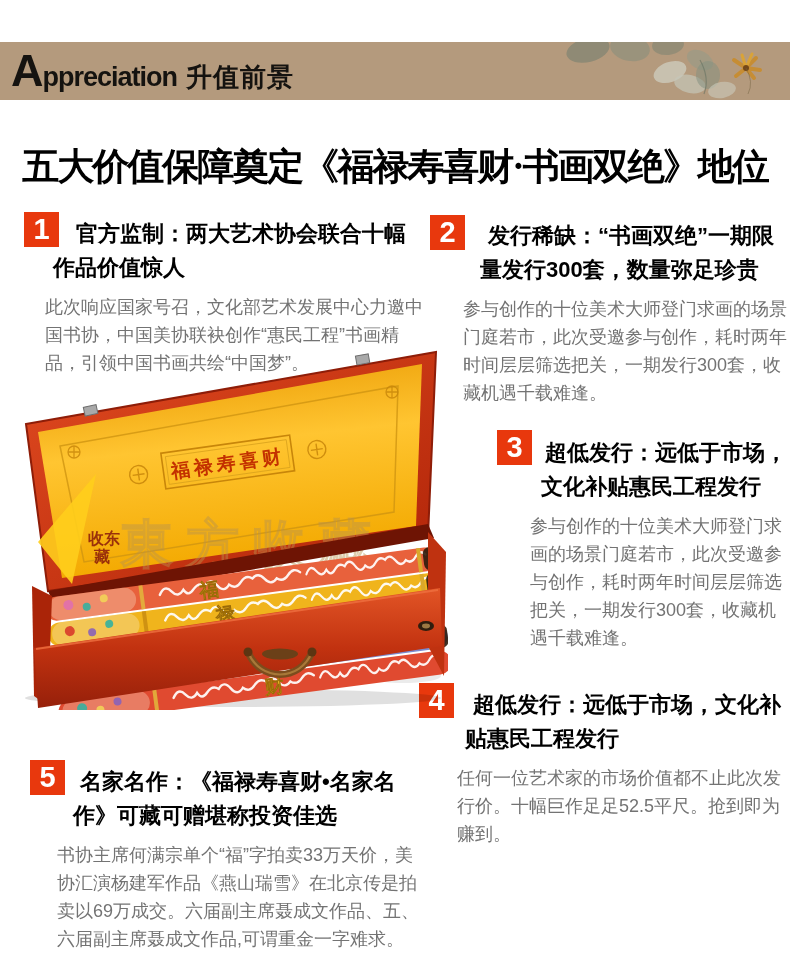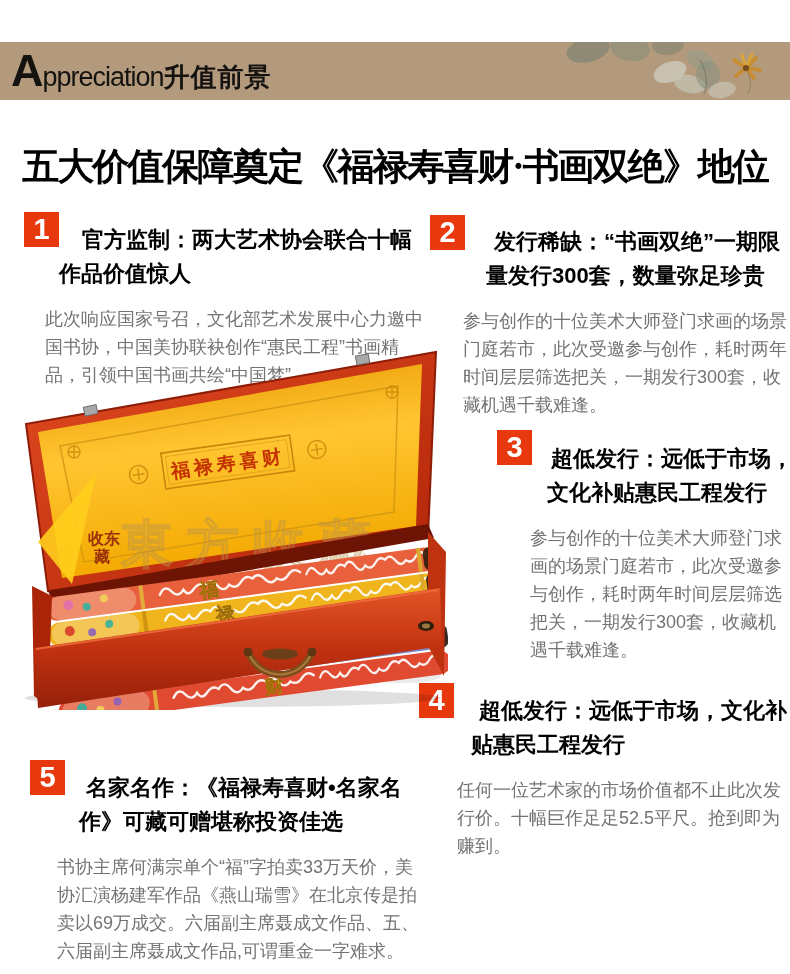--- a/index.html
+++ b/index.html
@@ -3,34 +3,34 @@
 <meta charset="utf-8">
 <style>
   html,body{margin:0;padding:0;background:#fff;}
   .page{position:relative;width:790px;height:974px;background:#ffffff;overflow:hidden;
         font-family:"Liberation Sans","DejaVu Sans",sans-serif;}
 
   
   .band{position:absolute;left:0;top:42px;width:790px;height:58px;background:#b49a7d;}
   .band-label{position:absolute;left:11px;top:7px;display:flex;align-items:baseline;color:#151310;}
   .band-cap{font-size:45px;font-weight:700;line-height:44px;letter-spacing:-1px;}
-  .band-rest{font-size:27px;font-weight:400;letter-spacing:-1px;}
-  .band-zh{font-size:26px;font-weight:700;letter-spacing:1px;text-align:center;}
+  .band-rest{font-size:27px;font-weight:700;letter-spacing:-1px;}
+  .band-zh{font-size:26px;font-weight:700;margin-left:9px;letter-spacing:1px;text-align:center;}
   .floral{position:absolute;right:0;top:0;pointer-events:none;}
 
   
   .main-title{position:absolute;left:0;top:142px;width:790px;margin:0;text-align:center;
     font-family:"Liberation Serif","DejaVu Serif",serif;font-weight:700;color:#000;
     font-size:37px;line-height:50px;letter-spacing:-2px;}
 
   
   .sec{position:absolute;}
   .badge{position:absolute;left:0;top:0;width:35px;height:35px;background:#e8380d;
     color:#fff;font-weight:700;font-size:29px;line-height:35px;text-align:center;}
-  .sec h3{margin:14px;font-size:22px;line-height:34px;font-weight:700;color:#000;}
+  .sec h3{margin:8px;font-size:22px;line-height:34px;font-weight:700;color:#000;}
   .sec p{margin:5px 0 0;font-size:18px;line-height:28px;color:#737373;}
 
   .s1{left:24px;top:209px;width:402px;}
   .s1 .badge{top:3px;}
   .s1 h3{padding-left:21px;text-indent:23px;}
   .s1 p{padding-left:21px;}
 
   .s2{left:428px;top:211px;width:362px;}
   .s2 .badge{left:2px;top:4px;}
   .s2 h3{padding-left:44px;text-indent:8px;width:300px;}

